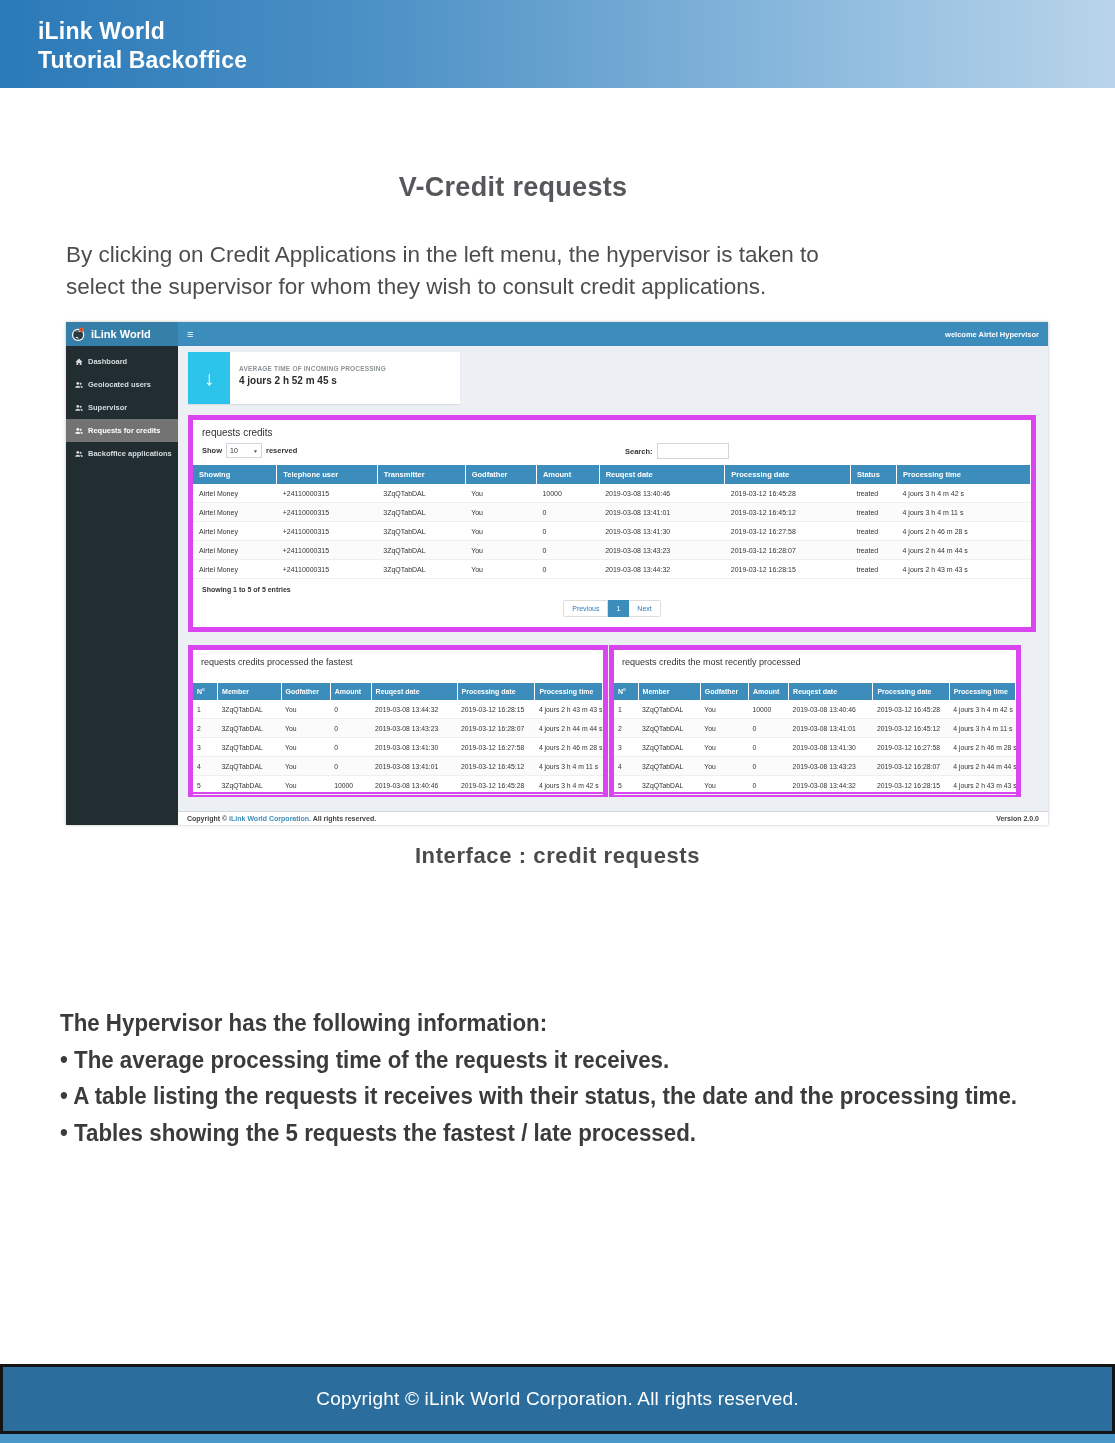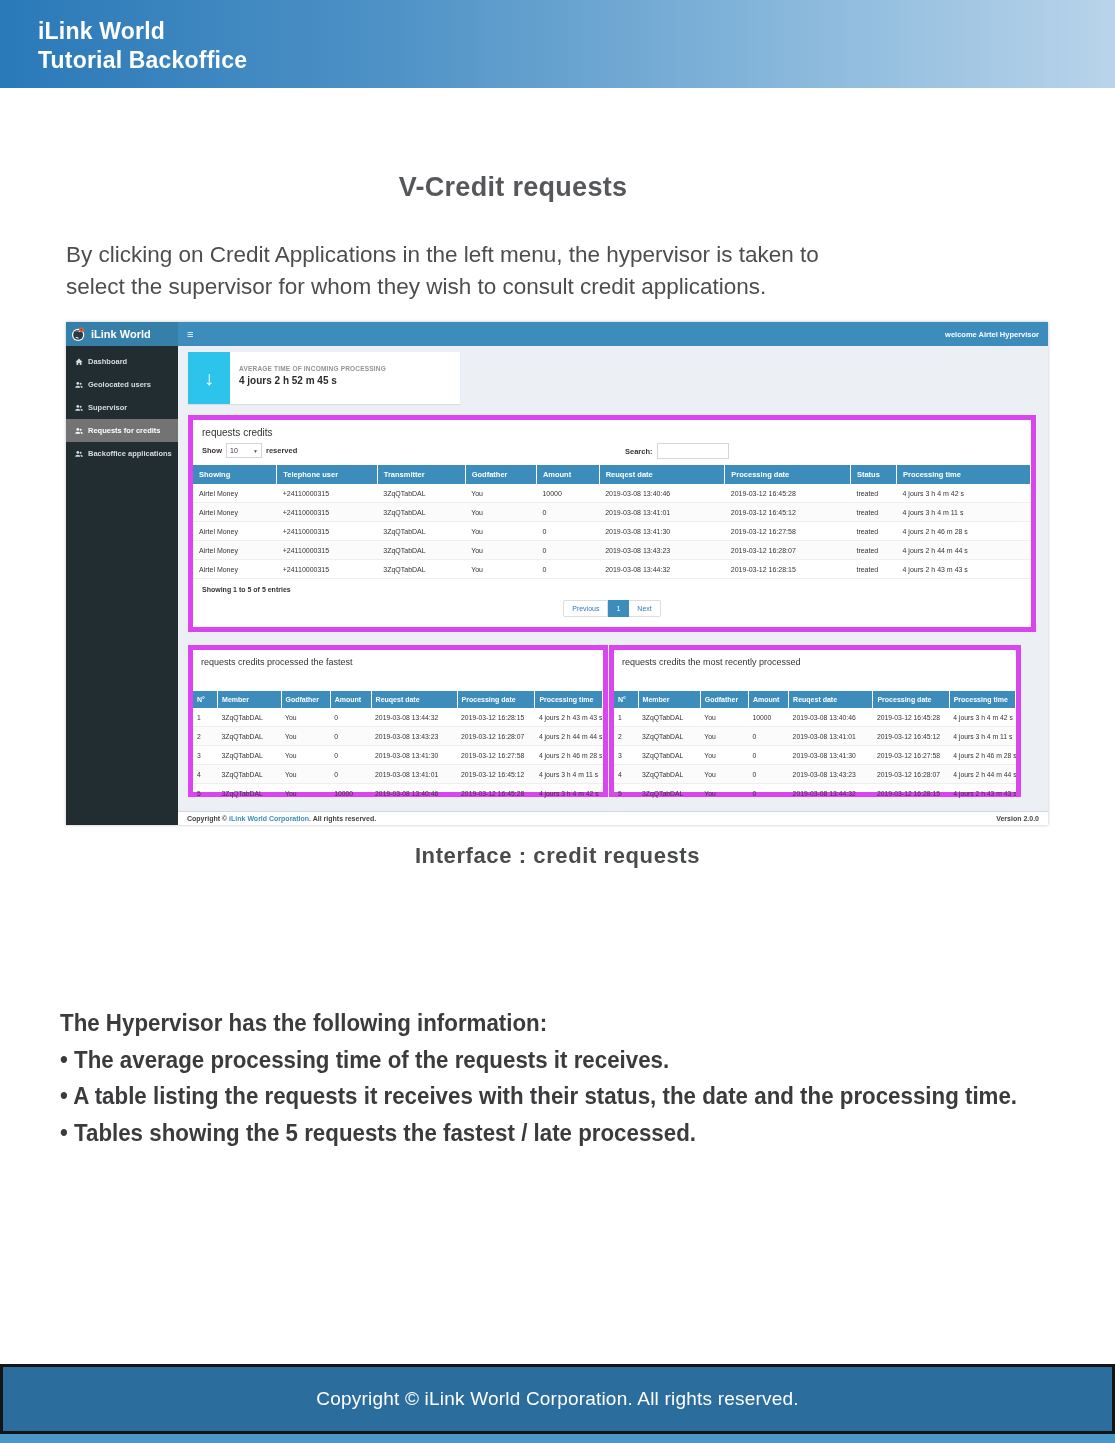--- a/index.html
+++ b/index.html
@@ -55,21 +55,21 @@
     justify-content:center; font-size:20px; font-weight:bold; }
   .stat-text { padding:13px 0 0 9px; }
   .stat-label { font-size:6.5px; color:#8e9499; font-weight:bold; letter-spacing:0.2px; }
   .stat-value { font-size:10px; color:#2b2b2b; font-weight:bold; margin-top:3px; }
 
   .panel { position:absolute; background:#fff; border:5px solid #d946ef; }
   .panel-main   { left:10px;  top:69px;  width:848px; height:217px; }
   .panel-fastest{ left:10px;  top:299px; width:420px; height:152px; }
   .panel-recent { left:431px; top:299px; width:412px; height:152px; }
   .panel-title { font-size:10px; color:#333; padding:7px 9px 5px; }
-  .panel-title.small { font-size:9px; padding:7px 8px 24px; }
+  .panel-title.small { font-size:9px; padding:7px 8px 16px; }
 
   .controls { position:relative; height:22px; padding:0 9px; font-size:7.5px; font-weight:bold; color:#333; }
   .show-group { display:inline-flex; align-items:center; gap:4px; }
   .fake-select { display:inline-flex; align-items:center; justify-content:space-between;
     width:36px; height:15px; border:1px solid #d2d6de; font-size:7px; font-weight:normal;
     padding:0 3px; color:#333; background:#fff; cursor:pointer; }
   .fake-select .arr { font-size:5px; color:#555; }
   .search-group { position:absolute; left:432px; top:0; display:inline-flex; align-items:center; gap:4px; }
   .search-input { width:72px; height:16px; border:1px solid #d2d6de; font-size:7px; padding:0 3px; }
 

